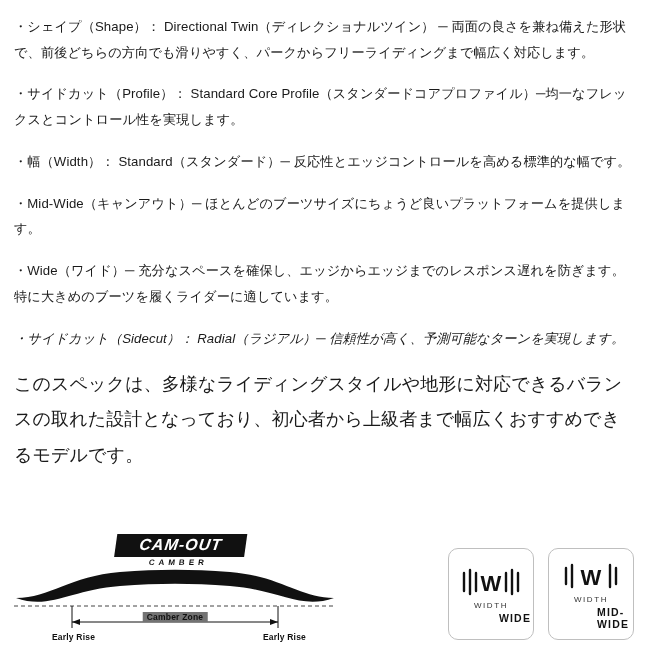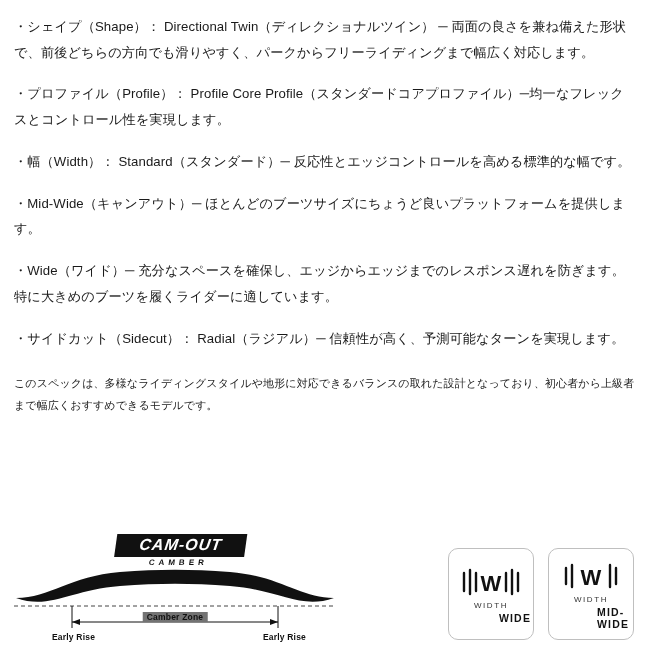--- a/index.html
+++ b/index.html
@@ -26,24 +26,25 @@
     display: block;
   }
   .spec-item {
     font-size: 13.2px;
     line-height: 1.95;
     margin: 0 0 16px 0;
     text-align: left;
     letter-spacing: 0.1px;
   }
   .spec-item:last-child {
-    margin-bottom: 22px;
+    margin-bottom: 16px;
+    font-style: italic;
   }
   .summary {
-    font-size: 11px;
+    font-size: 18px;
     line-height: 1.95;
     margin: 0 0 10px 0;
     letter-spacing: 0.1px;
   }
   
   .graphics-row {
     position: absolute;
     left: 0;
     right: 0;
     bottom: 6px;
@@ -145,21 +146,21 @@
     margin-left: 48px;
   }
 </style>
 </head>
 <body>
 
 <div class="page">
 
   <div class="spec-list">
     <p class="spec-item">・シェイプ（Shape）： Directional Twin（ディレクショナルツイン） ─ 両面の良さを兼ね備えた形状で、前後どちらの方向でも滑りやすく、パークからフリーライディングまで幅広く対応します。</p>
-    <p class="spec-item">・プロファイル（Profile）： Profile Core Profile（スタンダードコアプロファイル）─均一なフレックスとコントロール性を実現します。</p>
+    <p class="spec-item">・サイドカット（Profile）： Standard Core Profile（スタンダードコアプロファイル）─均一なフレックスとコントロール性を実現します。</p>
     <p class="spec-item">・幅（Width）： Standard（スタンダード）─ 反応性とエッジコントロールを高める標準的な幅です。</p>
     <p class="spec-item">・Mid-Wide（キャンアウト）─ ほとんどのブーツサイズにちょうど良いプラットフォームを提供します。</p>
     <p class="spec-item">・Wide（ワイド）─ 充分なスペースを確保し、エッジからエッジまでのレスポンス遅れを防ぎます。特に大きめのブーツを履くライダーに適しています。</p>
     <p class="spec-item">・サイドカット（Sidecut）： Radial（ラジアル）─ 信頼性が高く、予測可能なターンを実現します。</p>
   </div>
 
   <p class="summary">このスペックは、多様なライディングスタイルや地形に対応できるバランスの取れた設計となっており、初心者から上級者まで幅広くおすすめできるモデルです。</p>
 
   <div class="graphics-row">
 

